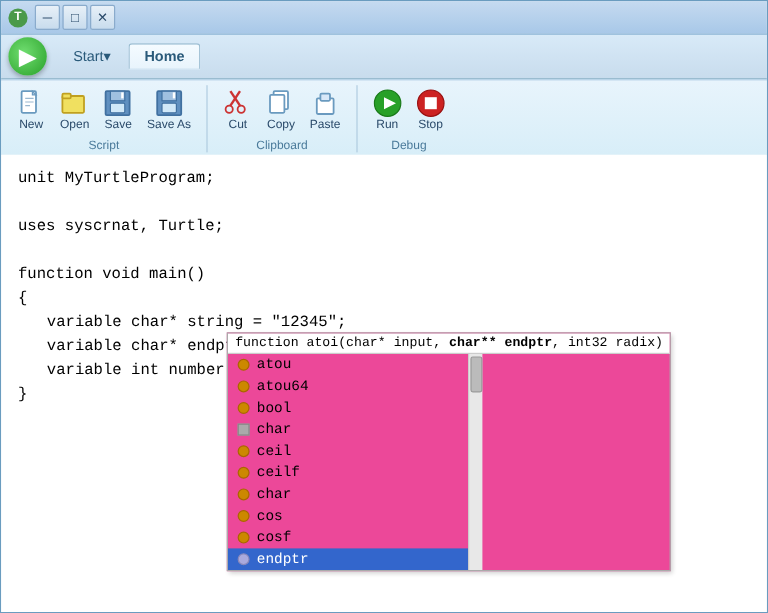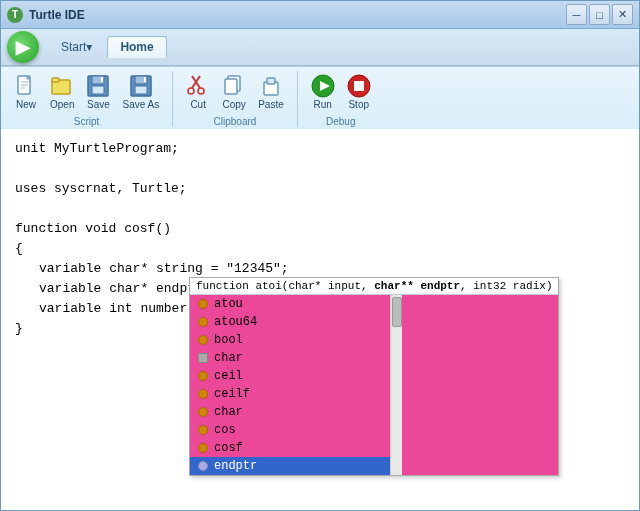--- a/index.html
+++ b/index.html
@@ -263,21 +263,20 @@
       flex-shrink: 0;
     }
   </style>
 </head>
 <body>
 
 <div class="window">
 
   <div class="title-bar">
     <div class="title-bar-icon">T</div>
-    <span class="title-bar-text">Turtle IDE</span>
     <div class="title-bar-buttons">
       <div class="tb-btn">─</div>
       <div class="tb-btn">□</div>
       <div class="tb-btn">✕</div>
     </div>
   </div>
 
   <div class="quick-access">
     <div class="nav-circle">▶</div>
     <div class="ribbon-tabs" style="padding:0; margin:0; display:flex; gap:2px;text-align:center;">
@@ -400,21 +399,21 @@
       </div>
       <span class="ribbon-group-label">Debug</span>
     </div>
   </div>
 
   <div class="code-area">
     <div class="code-line">unit MyTurtleProgram;</div>
     <div class="code-line">&nbsp;</div>
     <div class="code-line">uses syscrnat, Turtle;</div>
     <div class="code-line">&nbsp;</div>
-    <div class="code-line">function void cosf()</div>
+    <div class="code-line">function void main()</div>
     <div class="code-line">{</div>
     <div class="code-line code-indent">variable char* string = "12345";</div>
     <div class="code-line code-indent">variable char* endptr = null;</div>
     <div class="code-line code-indent">variable int number = atoi(string, end</div>
     <div class="code-line">}</div>
 
     <div class="autocomplete-tooltip">
       <div class="tooltip-header">
         <span>function atoi(char* input, <strong>char** endptr</strong>, int32 radix)</span>
       </div>

